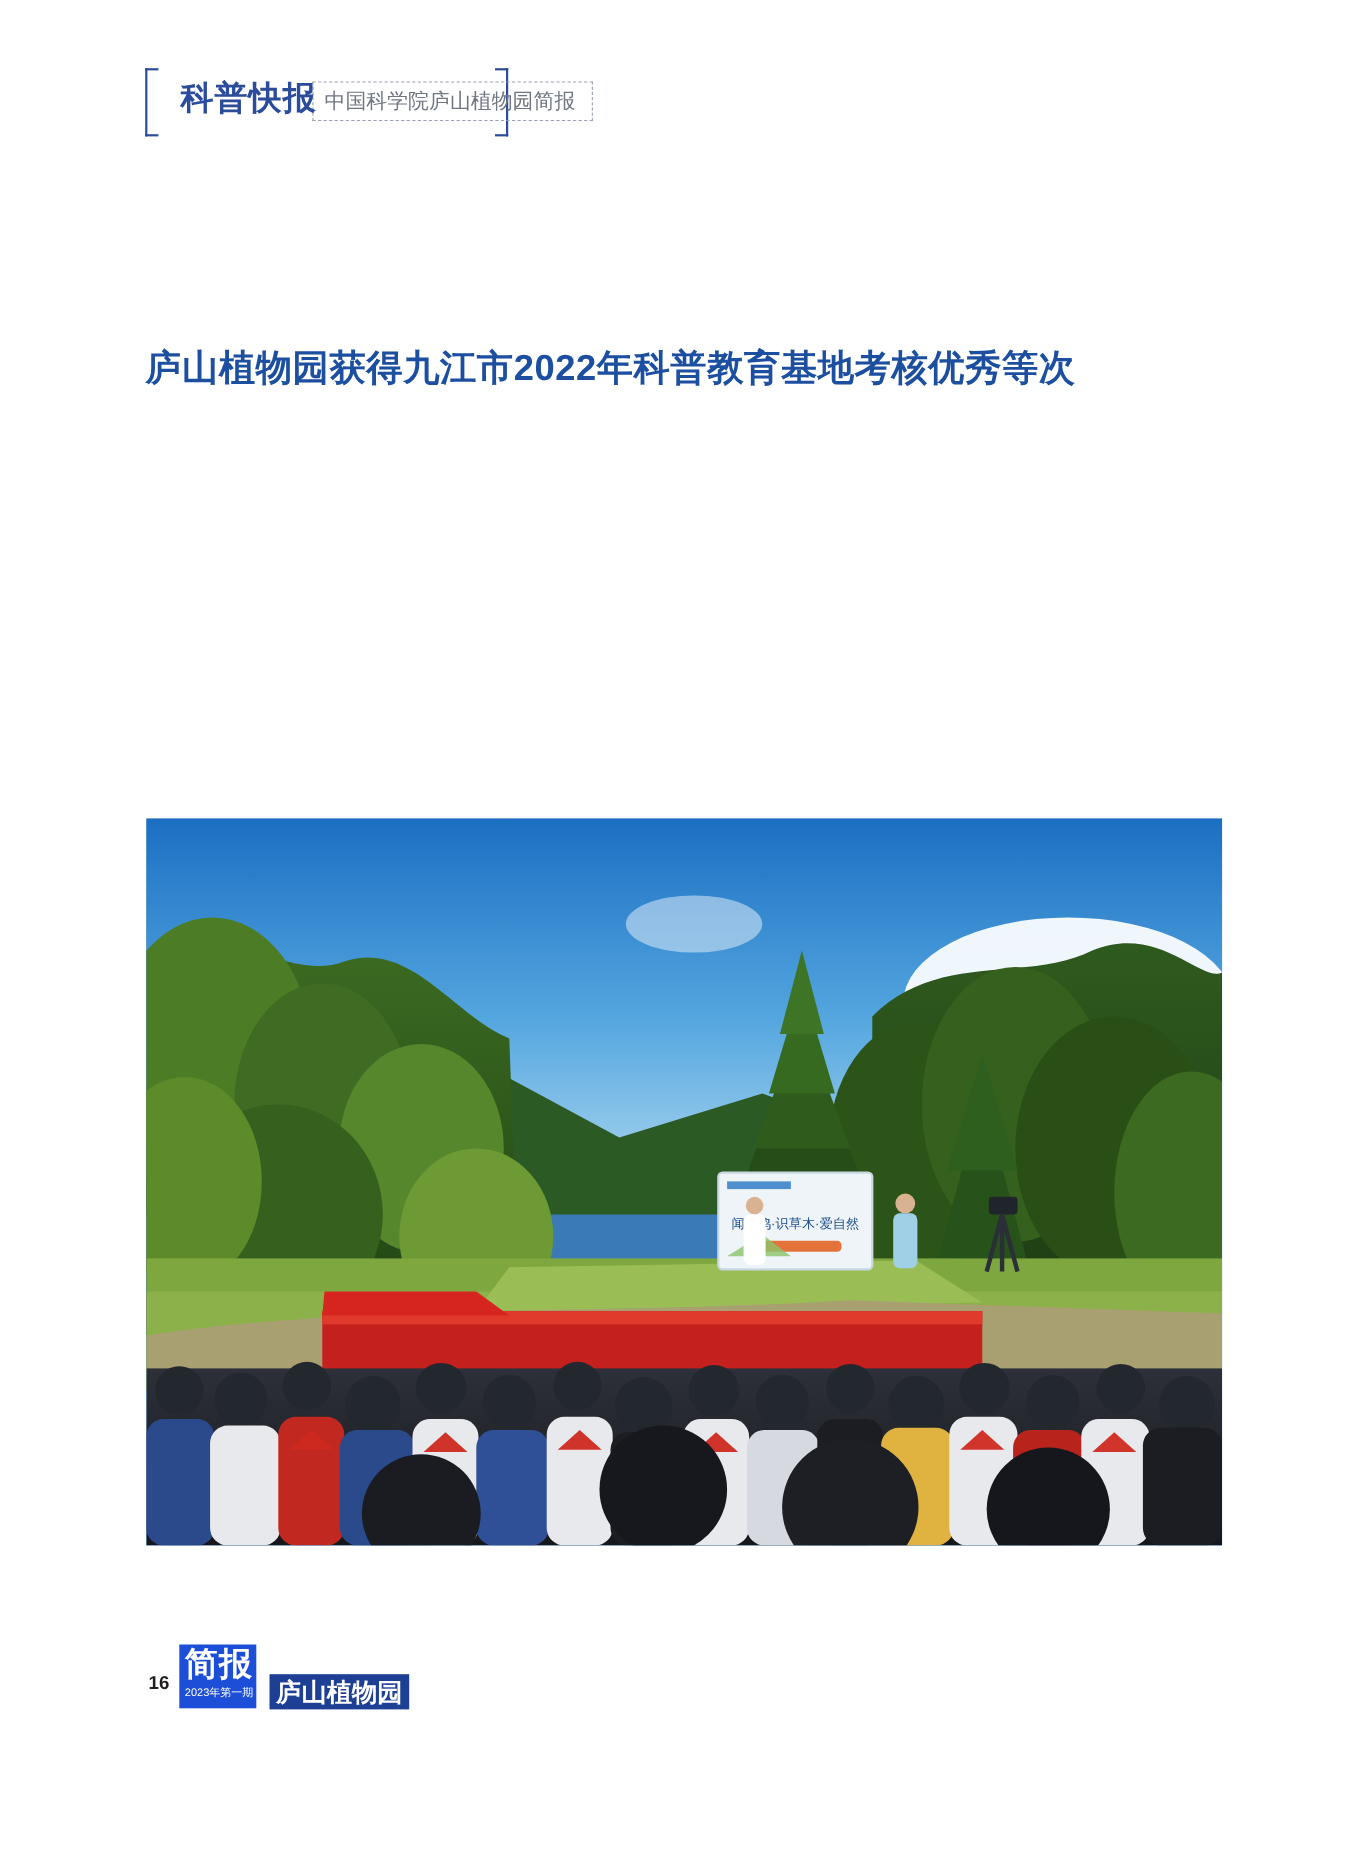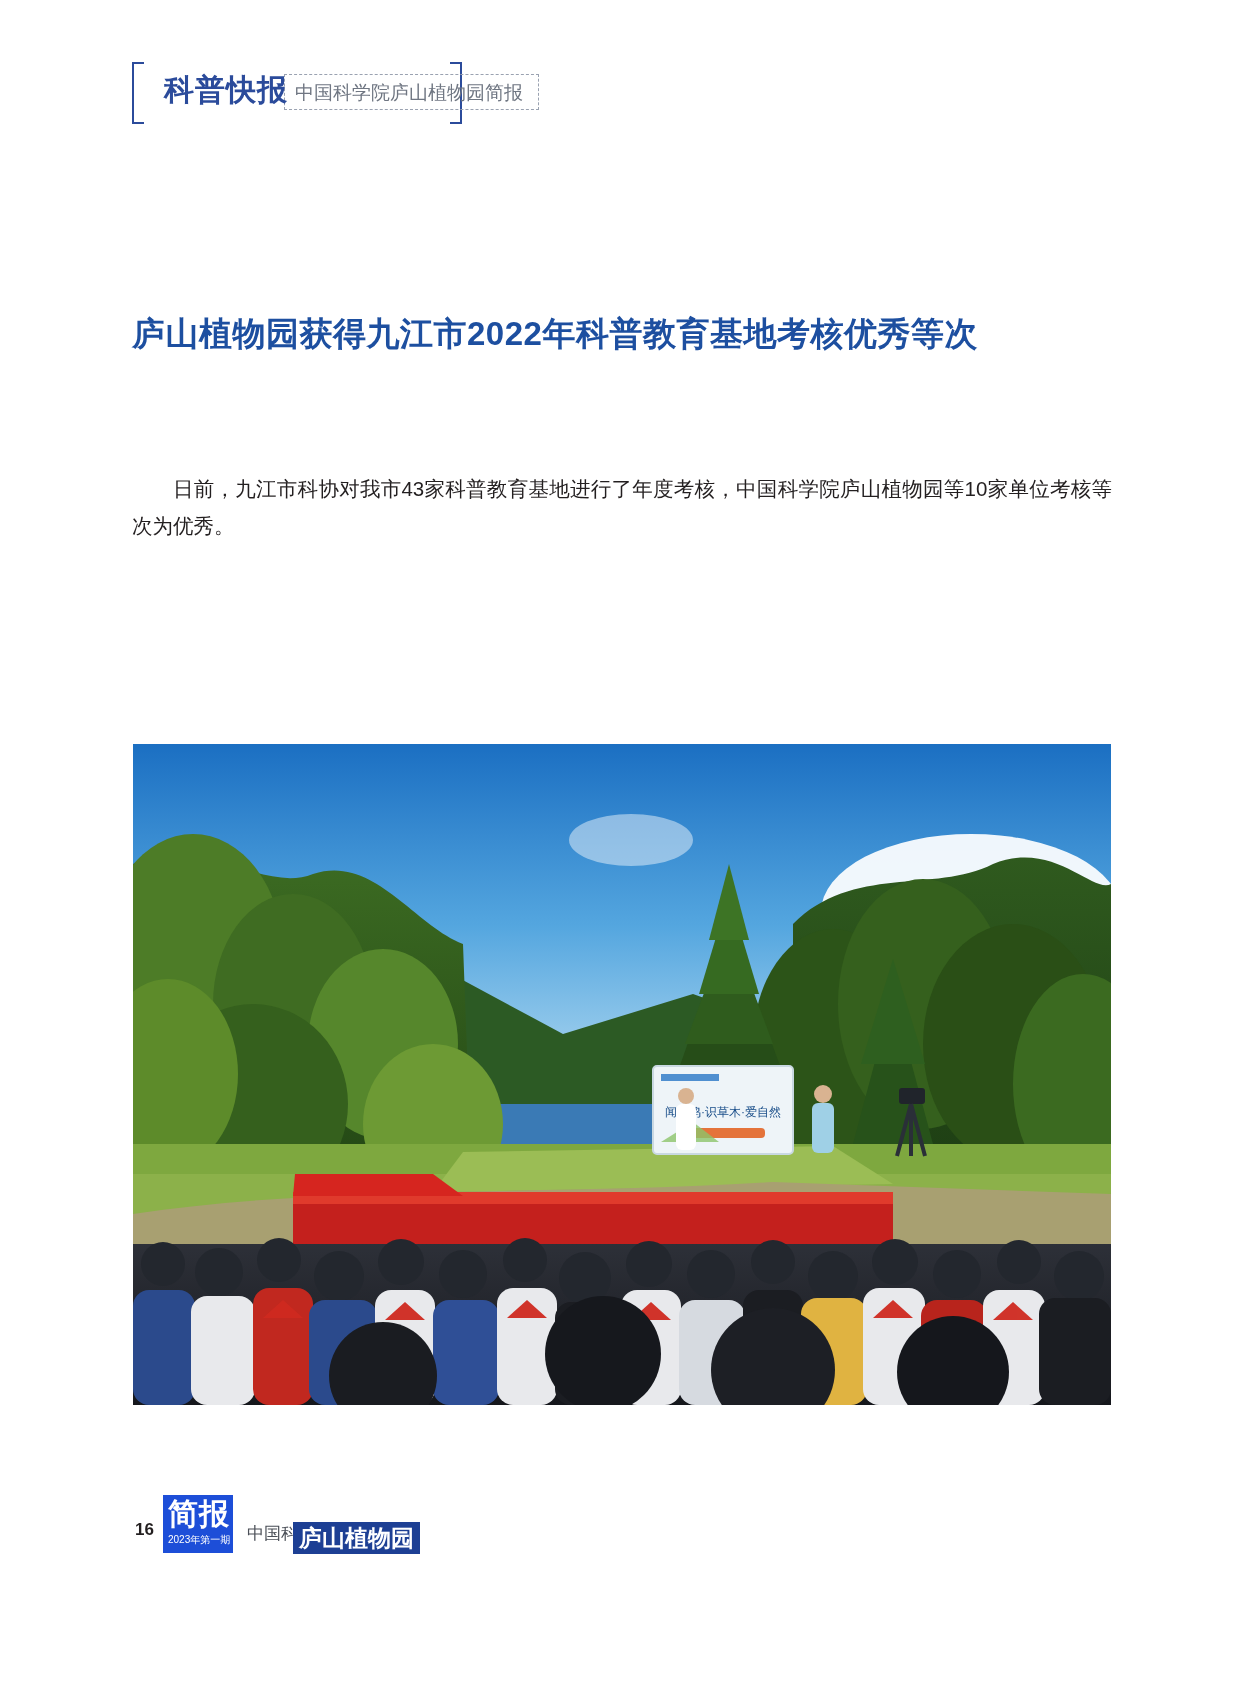--- a/index.html
+++ b/index.html
@@ -177,38 +177,36 @@
     position: absolute;
     left: 110px;
     top: 27px;
     background: #1d3f94;
     color: #ffffff;
     font-size: 23px;
     font-weight: 700;
     line-height: 30px;
     padding: 1px 6px;
     white-space: nowrap;
-    margin-left: 48px;
   }
 </style>
 </head>
 <body>
 
 <div class="masthead">
   <div class="masthead-bracket-left"></div>
   <div class="masthead-bracket-right"></div>
   <div class="masthead-sub-dash"></div>
   <div class="masthead-title">科普快报</div>
   <div class="masthead-sub">中国科学院庐山植物园简报</div>
 </div>
 
 <h1 class="article-title">庐山植物园获得九江市2022年科普教育基地考核优秀等次</h1>
 
 <div class="body-text">
-  <p>日前，九江市科协对我市43家科普教育基地进行了年度考核，中国科学院庐山植物园等10家单位考核等次为优秀。</p>
 </div>
 
 <figure class="photo" style="margin:0;">
   <svg width="978" height="661" viewBox="0 0 978 661">
     <defs>
       <linearGradient id="sky" x1="0" y1="0" x2="0" y2="1">
         <stop offset="0%" stop-color="#1b6fc2"></stop>
         <stop offset="55%" stop-color="#54a6df"></stop>
         <stop offset="100%" stop-color="#a8d4ef"></stop>
       </linearGradient>

